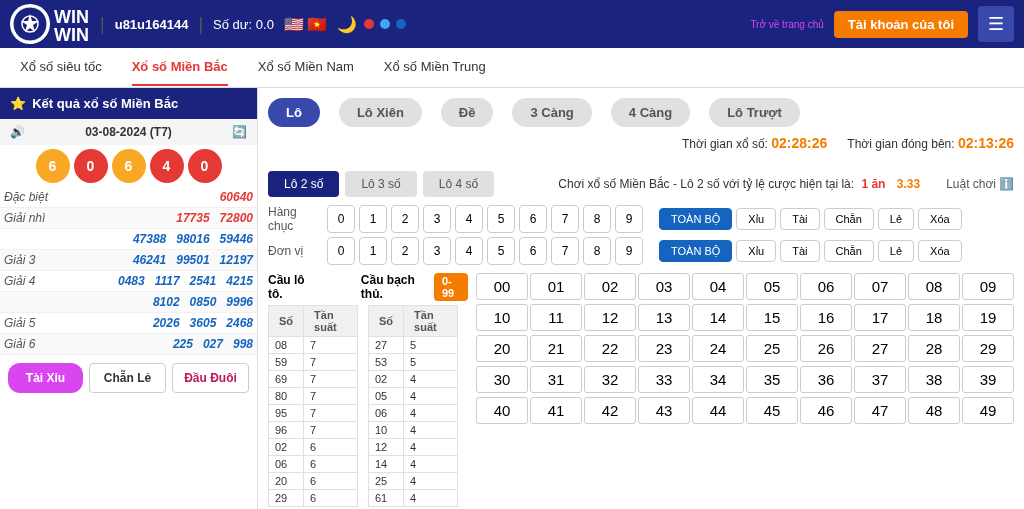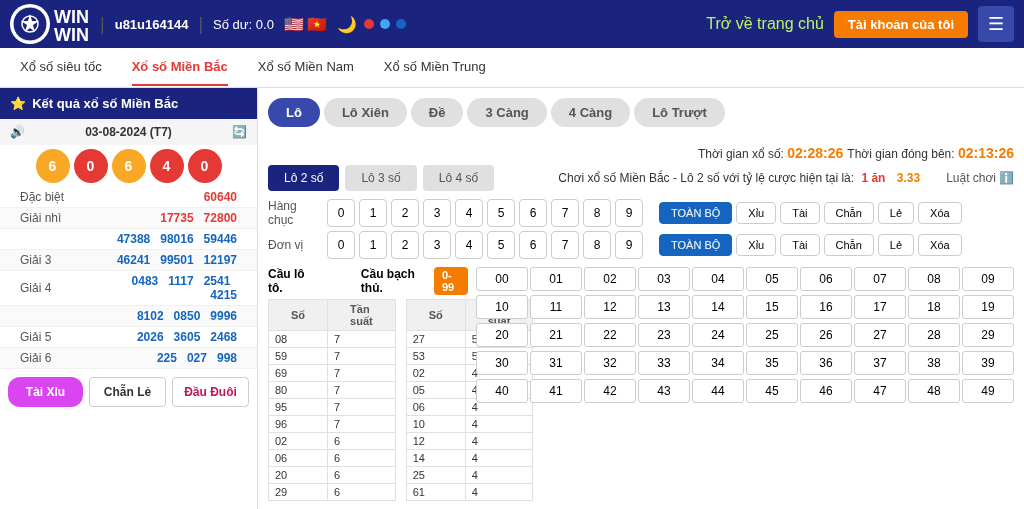--- a/index.html
+++ b/index.html
@@ -30,21 +30,21 @@
     .logo-text { color: #fff; font-weight: bold; font-size: 18px; line-height: 1; }
     .header-divider { color: #555; font-size: 18px; }
     .header-user { color: #fff; font-size: 13px; font-weight: bold; }
     .header-balance { color: #fff; font-size: 13px; }
     .header-flags { display: flex; gap: 4px; align-items: center; }
     .flag { font-size: 16px; }
     .header-icons { display: flex; gap: 6px; align-items: center; color: #fff; font-size: 16px; }
     .dot-red { width:10px;height:10px;border-radius:50%;background:#e53935;display:inline-block; }
     .dot-blue { width:10px;height:10px;border-radius:50%;background:#42a5f5;display:inline-block; }
     .header-spacer { flex: 1; }
-    .btn-home { color: #bef264; background: transparent; border: none; cursor: pointer; font-size: 16px; }
+    .btn-home { color: #d946ef; background: transparent; border: none; cursor: pointer; font-size: 10px; }
     .btn-account {
       background: #f57c00;
       color: #fff;
       border: none;
       border-radius: 4px;
       padding: 6px 14px;
       cursor: pointer;
       font-size: 13px;
       font-weight: bold;
     }
@@ -127,23 +127,24 @@
       width: 34px; height: 34px;
       border-radius: 50%;
       display: flex; align-items: center; justify-content: center;
       font-weight: bold; font-size: 14px; color: #fff;
     }
     .num-yellow { background: #f9a825; }
     .num-red { background: #e53935; }
 
     .result-table { width: 100%; border-collapse: collapse; }
     .result-table td {
-      padding: 3px 20px;
+      padding: 3px 4px;
       font-size: 12px;
       border-bottom: 1px solid #f0f0f0;
+      font-style: italic;
     }
     .result-table .label { color: #555; white-space: nowrap; }
     .result-table .value { color: #e53935; font-weight: bold; text-align: right; }
     .result-table .value-blue { color: #1565c0; font-weight: bold; text-align: right; }
     .result-table tr:nth-child(even) td { background: #fafafa; }
 
     .sidebar-buttons {
       display: flex;
       gap: 6px;
       padding: 8px;
@@ -160,22 +161,22 @@
     .btn-taixiu { background: #d946ef; color: #fff; border-radius: 12px; }
     .btn-chanle { background: #fff; color: #333; border: 1px solid #ccc; }
     .btn-dauduoi { background: #fff; color: #be185d; border: 1px solid #ccc; }
 
     
     .content { flex: 1; background: #fff; overflow-y: auto; padding: 10px; }
 
     
     .game-tabs {
       display: flex;
-      gap: 4px;
-      margin-bottom: 18px;
+      gap: 19px;
+      margin-bottom: 8px;
       flex-wrap: wrap;
     }
     .game-tab {
       background: #e0e0e0;
       border: none;
       border-radius: 20px;
       padding: 7px 18px;
       font-size: 13px;
       cursor: pointer;
       color: #555;
@@ -215,24 +216,24 @@
       gap: 4px;
     }
     .bet-highlight { color: #e53935; font-weight: bold; }
     .bet-odds { color: #f57c00; font-weight: bold; }
     .luat-choi { color: #555; font-size: 12px; cursor: pointer; display: flex; align-items: center; gap: 3px; margin-left: 20px; }
 
     
     .timer-row {
       display: flex;
       justify-content: flex-end;
-      gap: 4px;
+      gap: 20px;
       font-size: 12px;
       color: #333;
-      margin-bottom: 4px;
+      margin-bottom: 20px;
     }
     .timer-val { color: #f57c00; font-weight: bold; font-size: 14px; }
 
     
     .picker-section { margin-bottom: 8px; }
     .picker-row {
       display: flex;
       align-items: center;
       gap: 4px;
       margin-bottom: 4px;
@@ -276,37 +277,37 @@
     .cau-label { font-weight: bold; font-size: 12px; }
     .cau-badge {
       background: #f57c00;
       color: #fff;
       border-radius: 4px;
       padding: 2px 8px;
       font-size: 11px;
       font-weight: bold;
     }
     .cau-table { width: 100%; border-collapse: collapse; font-size: 11px; }
-    .cau-table th { background: #f0f0f0; padding: 3px 22px; text-align: left; color: #555; border: 1px solid #e0e0e0; }
+    .cau-table th { background: #f0f0f0; padding: 3px 10px; text-align: left; color: #555; border: 1px solid #e0e0e0; }
     .cau-table td { padding: 2px 6px; border: 1px solid #e0e0e0; color: #333; }
 
     
     .num-grid-section { flex: 1; }
     .num-grid {
       display: grid;
       grid-template-columns: repeat(10, 1fr);
       gap: 2px;
       margin-bottom: 4px;
     }
     .num-grid-cell {
       border: 1px solid #ccc;
       border-radius: 3px;
       padding: 4px 2px;
       text-align: center;
-      font-size: 12px;
+      font-size: 15px;
       cursor: pointer;
       background: #fff;
     }
   </style>
 </head>
 <body>
 
 <div class="header">
   <div class="logo">
     <div class="logo-icon">

